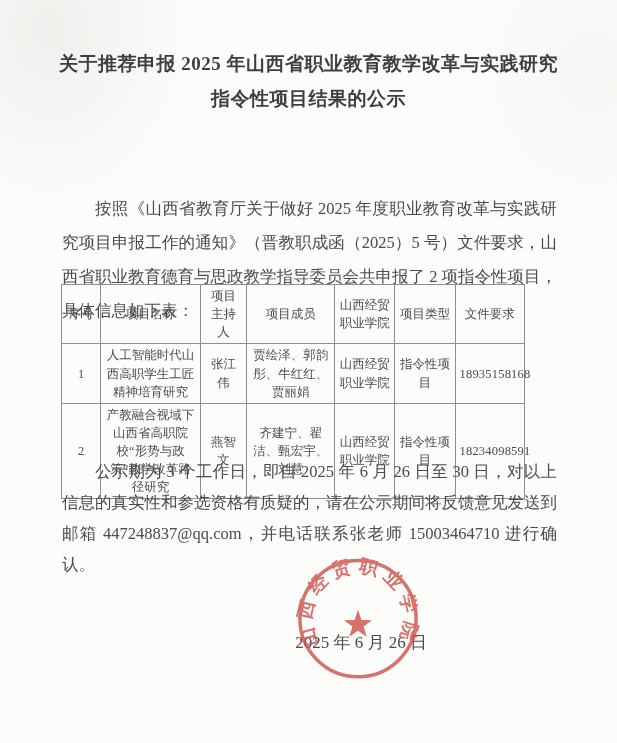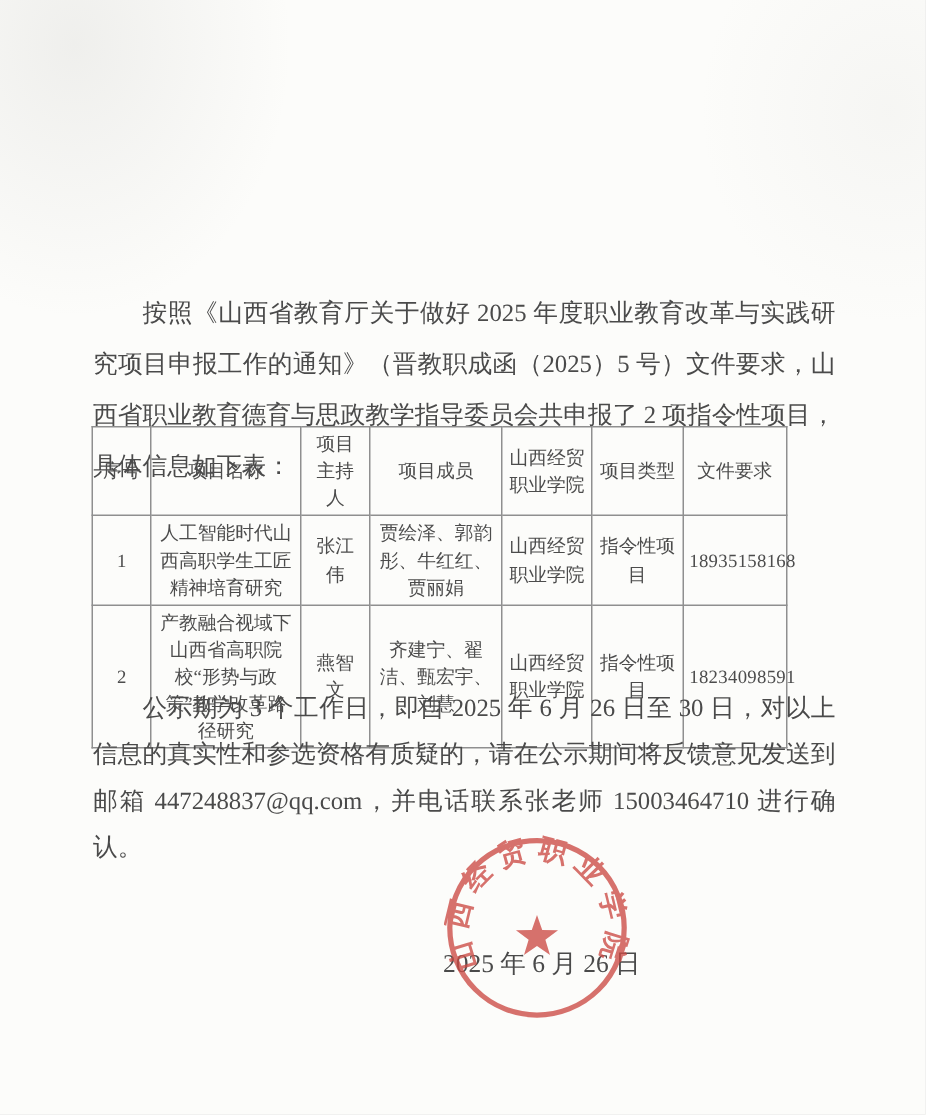--- a/index.html
+++ b/index.html
@@ -75,20 +75,22 @@
     font-size:24px; font-weight:bold; letter-spacing:8px;
   }
   .seal-star { fill:#cc4b45; }
 </style>
 </head>
 <body>
 
 <div class="page">
 
   <div class="title">
+    <div>关于推荐申报 2025 年山西省职业教育教学改革与实践研究</div>
+    <div>指令性项目结果的公示</div>
   </div>
 
   <div class="para para1">按照《山西省教育厅关于做好 2025 年度职业教育改革与实践研究项目申报工作的通知》（晋教职成函（2025）5 号）文件要求，山西省职业教育德育与思政教学指导委员会共申报了 2 项指令性项目，具体信息如下表：</div>
 
   <table class="projects">
     <colgroup>
       <col class="col-idx">
         <col class="col-name">
         <col class="col-host">
         <col class="col-memb">

